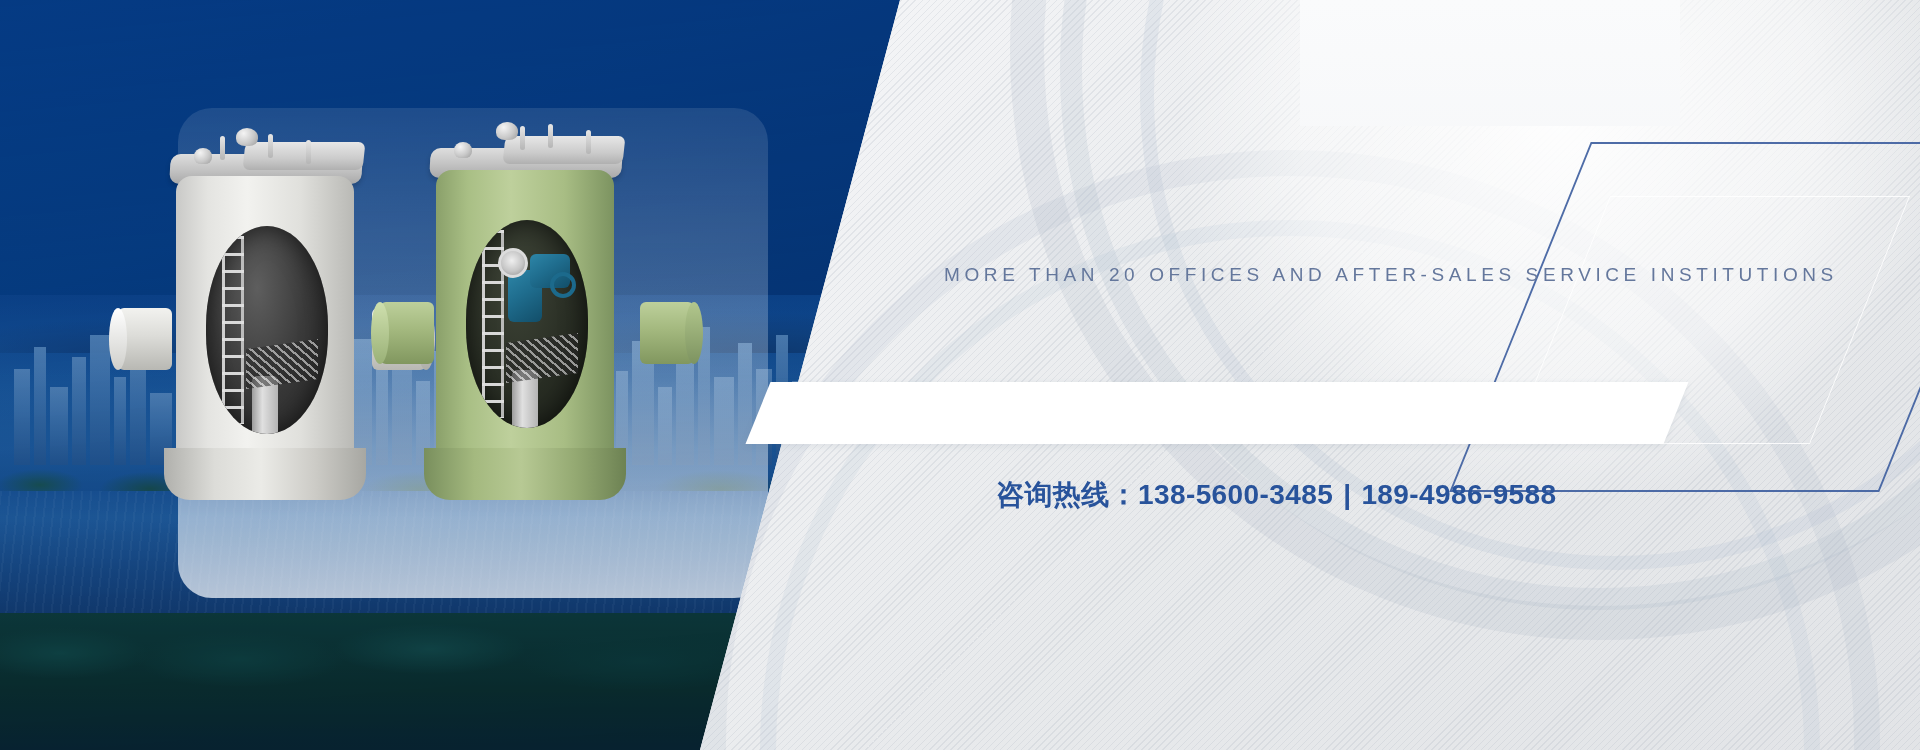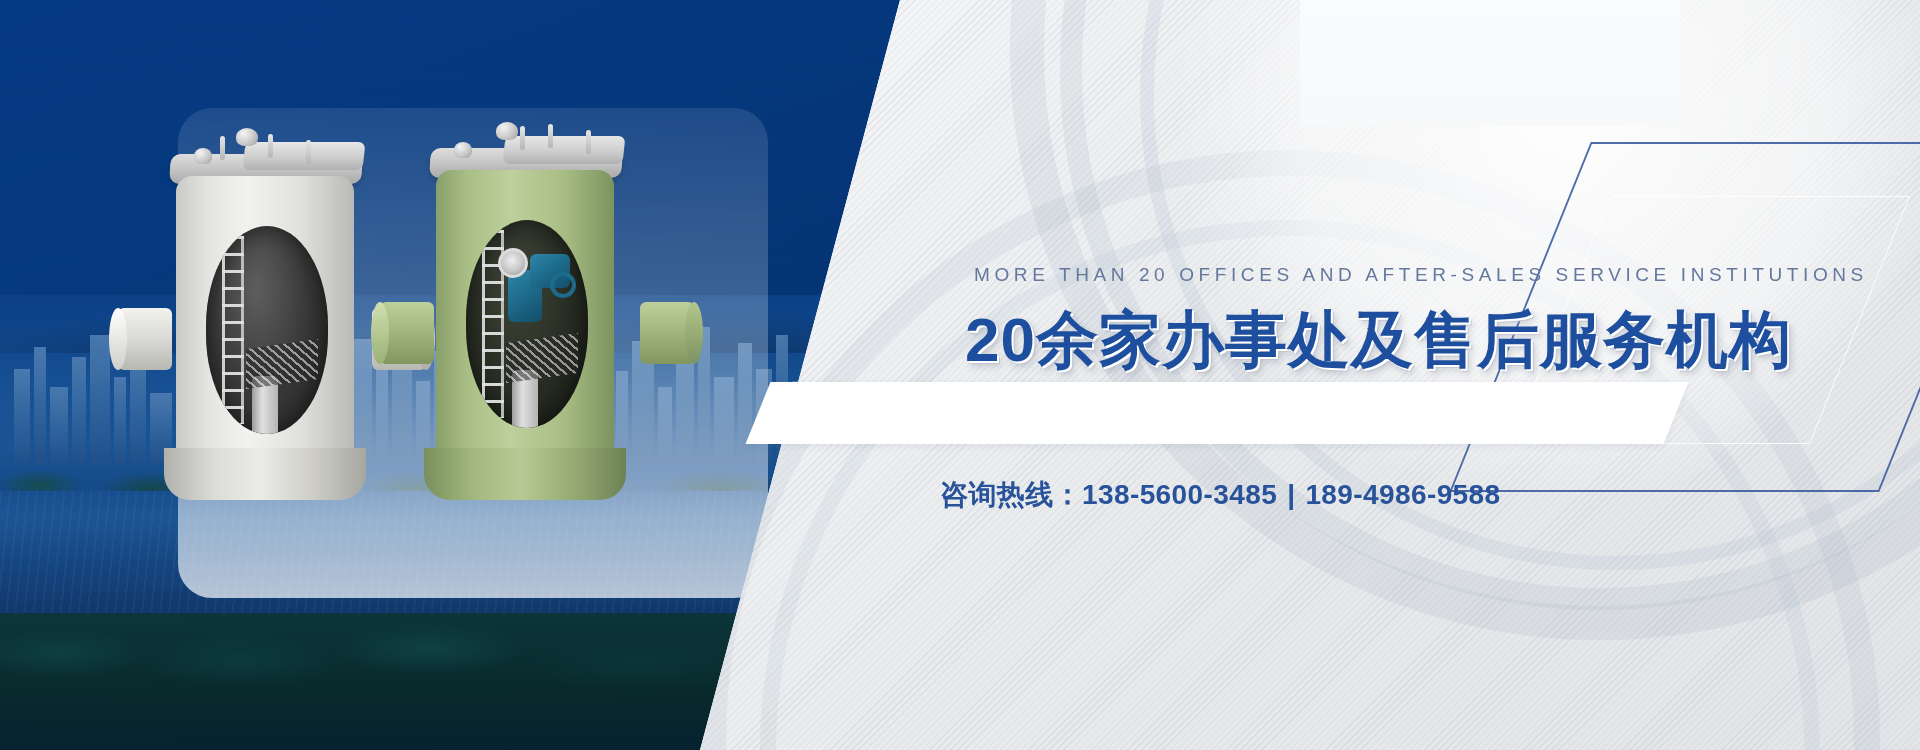--- a/index.html
+++ b/index.html
@@ -232,21 +232,21 @@
     transform:skewX(-22deg);
   }
   .mask-cover{
     position:absolute; left:1300px; top:0; width:380px; height:300px;
     background:linear-gradient(180deg,#fafbfc 0%,#f4f5f7 100%);
     clip-path:polygon(0 0, 100% 0, 100% 42%, 0 42%);
   }
 
   
   .eyebrow{
-    position:absolute; left:974px; top:264px;
+    position:absolute; left:944px; top:264px;
     font-size:19px; letter-spacing:4.6px;
     color:#64779c; font-weight:400; white-space:nowrap;
   }
   .headline{
     position:absolute; left:965px; top:298px;
     font-size:62px; font-weight:bold; letter-spacing:1px;
     color:#1d4f9e; white-space:nowrap;
     text-shadow: 2px 2px 0 #ffffff, 3px 3px 0 rgba(190,196,206,.85), 4px 5px 7px rgba(120,130,150,.38);
   }
   .subbar{
@@ -257,21 +257,21 @@
     box-shadow:0 2px 6px rgba(100,115,140,.12);
   }
   .subtext{
     position:absolute; left:800px; top:382px;
     width:880px; height:62px;
     display:flex; align-items:center;
     font-size:26px; font-weight:bold; color:#28539b;
     letter-spacing:.5px; white-space:nowrap;
   }
   .hotline{
-    position:absolute; left:940px; top:476px;
+    position:absolute; left:996px; top:476px;
     font-size:28px; font-weight:bold; color:#28539b;
     letter-spacing:.4px; white-space:nowrap;
   }
   .hotline .sep{ padding:0 10px; color:#28539b; font-weight:bold; }
 </style>
 </head>
 <body>
 
 <div id="banner">
 
@@ -397,19 +397,18 @@
     <div class="swirl sw3"></div>
     <div class="swirl sw4"></div>
     <div class="swirl sw5"></div>
     <div class="glow-white"></div>
     <div class="para-outline"></div>
     <div class="para-outline-2"></div>
     <div class="mask-cover"></div>
   </div>
 
   <div class="eyebrow">MORE THAN 20 OFFICES AND AFTER-SALES SERVICE INSTITUTIONS</div>
-  <div class="headline">20余家办事处及售后服务机构</div>
   <div class="subbar"></div>
   <div class="hotline">
     <span>咨询热线：</span><span>138-5600-3485</span><span class="sep">|</span><span>189-4986-9588</span>
   </div>
 
 </div>
 
 </body></html>

